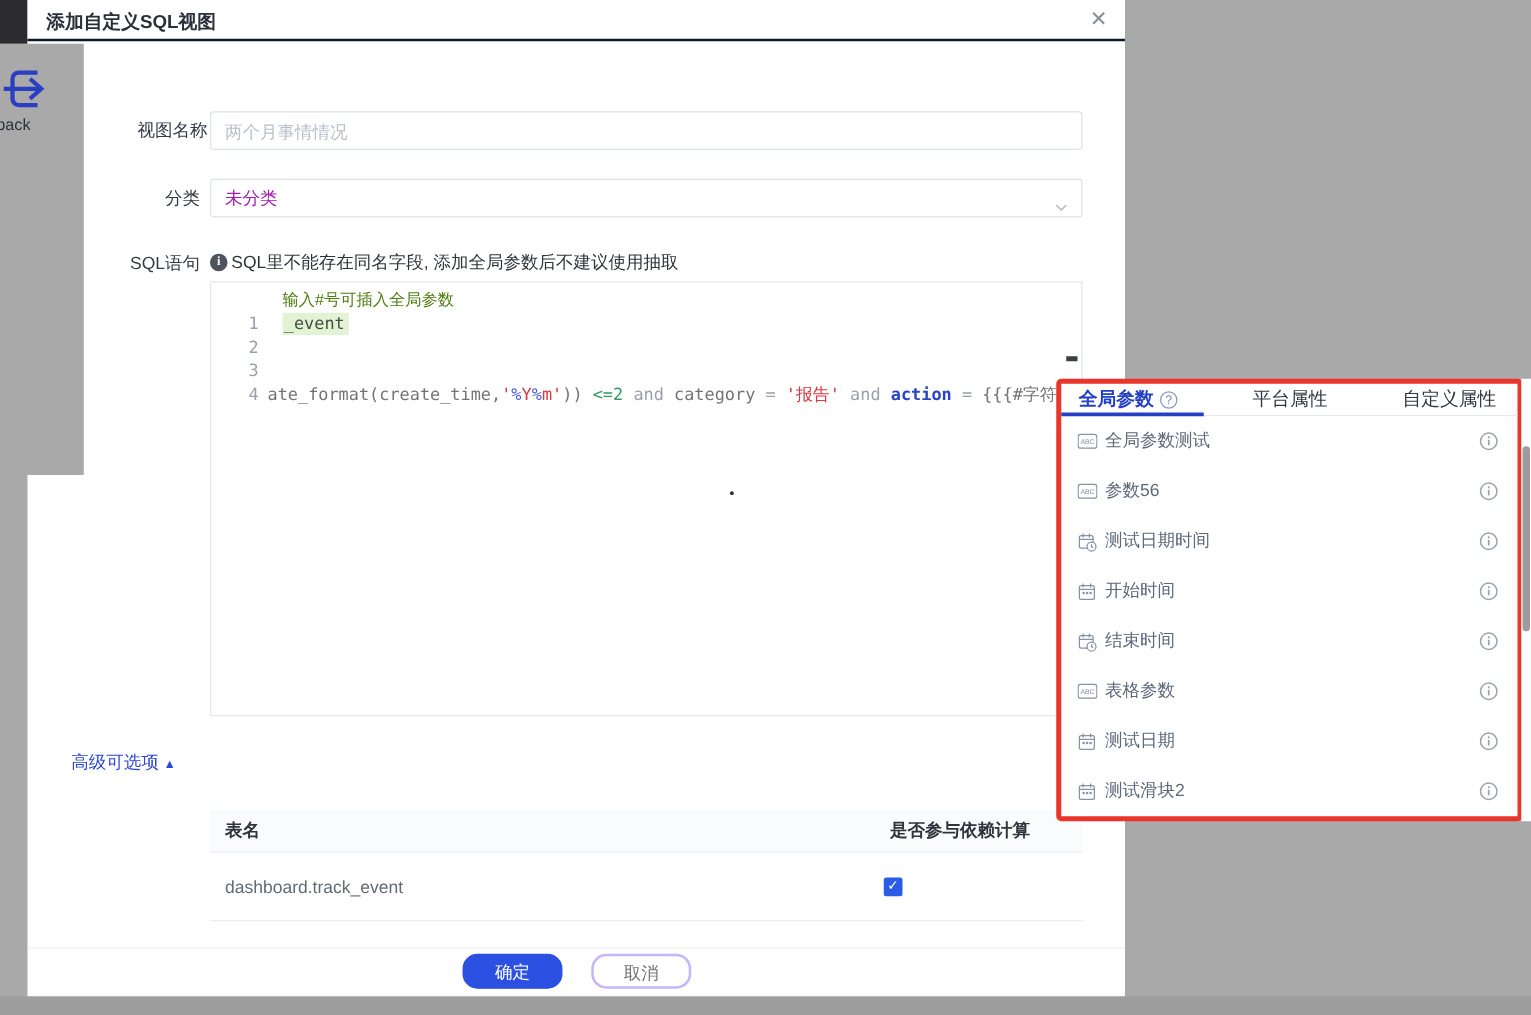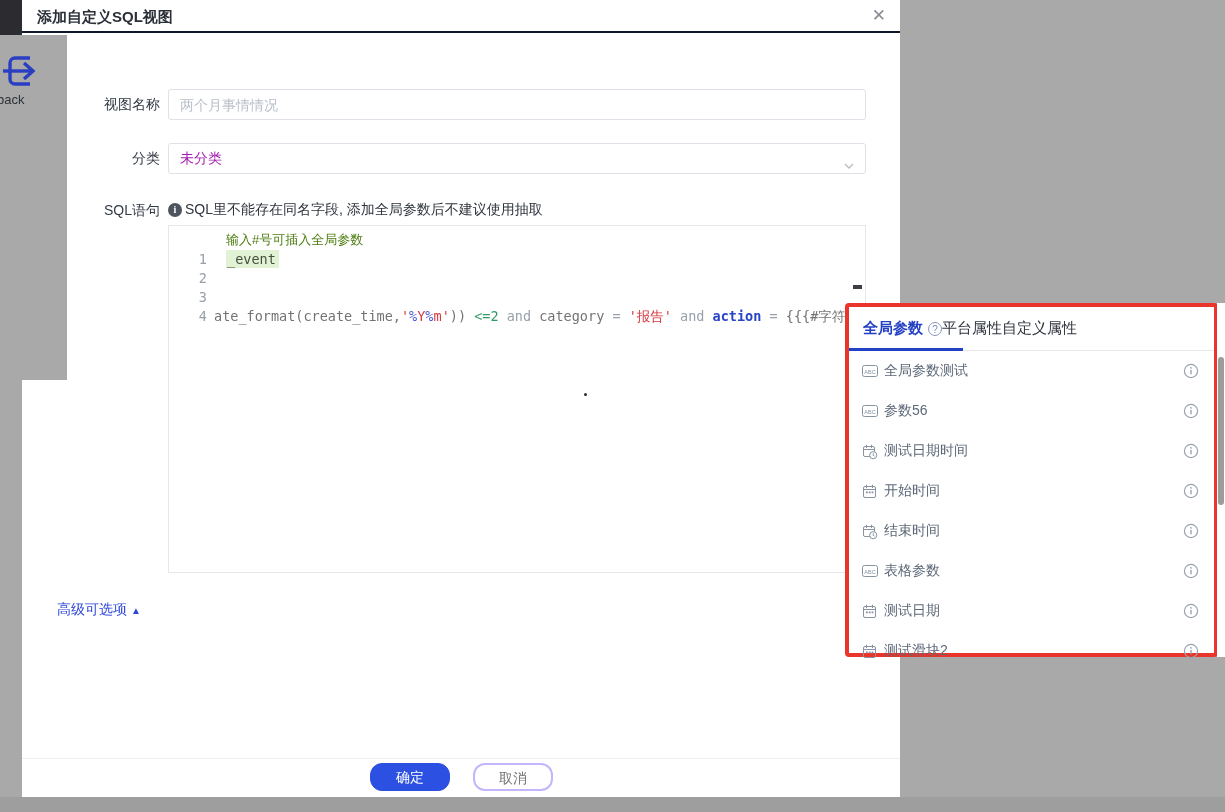--- a/index.html
+++ b/index.html
@@ -67,22 +67,22 @@
   .btn-cancel { left:451px; background:#fff; border:2px solid #c4b5fd; color:#737373; }
 
   
   .feedback { position:absolute; left:0; top:35px; width:67px; height:345px; background:#a9a9a9; overflow:hidden; }
   .feedback-icon { position:absolute; left:2px; top:18px; }
   .feedback-label { position:absolute; left:-3px; top:57px; font-size:13px; color:#2d3238; }
 
   
   .param-popup { position:absolute; left:845px; top:303px; width:373px; height:354px; background:#fff;
     border:4px solid #ea352b; border-radius:4px; }
-  .popup-tabs { position:relative; height:44px; border-bottom:1px solid #e9e9ec; display:flex; align-items:center;
-    padding:0 17px 0 14px; }
+  .popup-tabs { position:relative; height:26px; border-bottom:1px solid #e9e9ec; display:flex; align-items:center;
+    justify-content:space-between; padding:0 17px 0 14px; }
   .tab { font-size:15px; color:#31363f; cursor:pointer; display:flex; align-items:center; gap:5px; }
   .tab.active { color:#2440c4; font-weight:700; }
   .tab-underline { position:absolute; left:0; bottom:-1px; width:114px; height:3px; background:#2440c4; }
   .help-circle { width:14px; height:14px; border-radius:50%; border:1px solid #8d96c0; color:#7d87b5;
     font-size:10px; line-height:13px; text-align:center; font-weight:400; }
   .param-list { position:relative; }
   .param-item { position:relative; height:40px; cursor:pointer; }
   .param-item .p-icon { position:absolute; left:13px; top:13px; }
   .param-item .p-label { position:absolute; left:35px; top:11px; font-size:14px; color:#5d6878; }
   .param-item .p-info { position:absolute; right:15px; top:12px; cursor:pointer; }
@@ -97,21 +97,21 @@
 
 <div class="dark-corner"></div>
 <div class="bottom-strip"></div>
 
 <div class="modal">
   <div class="modal-header">
     <span class="modal-title">添加自定义SQL视图</span>
     <span class="close-btn">✕</span>
   </div>
 
-  <label class="field-label" style="left:14px; top:96px;">视图名称</label>
+  <label class="field-label" style="left:20px; top:96px;">视图名称</label>
   <input class="text-input" style="top: 89px;" placeholder="两个月事情情况">
 
   <label class="field-label" style="left:14px; top:150px;">分类</label>
   <div class="select-box" style="top:143px;">
     <span class="select-value">未分类</span>
     <span class="chevron-down">
       <svg width="12" height="12" viewBox="0 0 12 12">
           <path d="M2 4 L6 8 L10 4" fill="none" stroke="#b7bac2" stroke-width="1.3"></path>
         </svg>
     </span>
@@ -138,20 +138,32 @@
       <div class="code-line"><span class="seg-plain">ate_format(create_time,</span><span class="seg-str">'</span><span class="seg-pct">%</span><span class="seg-str">Y</span><span class="seg-pct">%</span><span class="seg-str">m</span><span class="seg-str">'</span><span class="seg-plain">)) </span><span class="seg-num">&lt;=2</span><span class="seg-plain"> </span><span class="seg-kw">and</span><span class="seg-plain"> </span><span class="seg-plain">category</span><span class="seg-kw"> = </span><span class="seg-str">'报告'</span><span class="seg-plain"> </span><span class="seg-kw">and</span><span class="seg-plain"> </span><span class="seg-blue">action</span><span class="seg-kw"> = </span><span class="seg-plain">{{{#字符串(</span></div>
     </div>
     <div class="editor-scroll-dash"></div>
   </div>
 
   <div class="advanced-link">
     <span>高级可选项</span>
     <span class="advanced-caret">▲</span>
   </div>
 
+  <div class="dep-table">
+    <div class="dep-head">
+      <span class="h1">表名</span>
+      <span class="h2">是否参与依赖计算</span>
+    </div>
+    <div>
+        <div class="dep-row">
+          <span class="cell-name">dashboard.track_event</span>
+          <span class="checkbox">✓</span>
+        </div>
+      </div>
+  </div>
 
   <div class="modal-footer-line"></div>
   <div class="btn btn-confirm">确定</div>
   <div class="btn btn-cancel">取消</div>
 </div>
 
 <div class="feedback">
   <span class="feedback-icon">
     <svg width="42" height="36" viewBox="0 0 42 36">
       <path d="M28 5 H13 a5 5 0 0 0 -5 5 v16 a5 5 0 0 0 5 5 h15" fill="none" stroke="#2a3ec2" stroke-width="3.4"></path>

